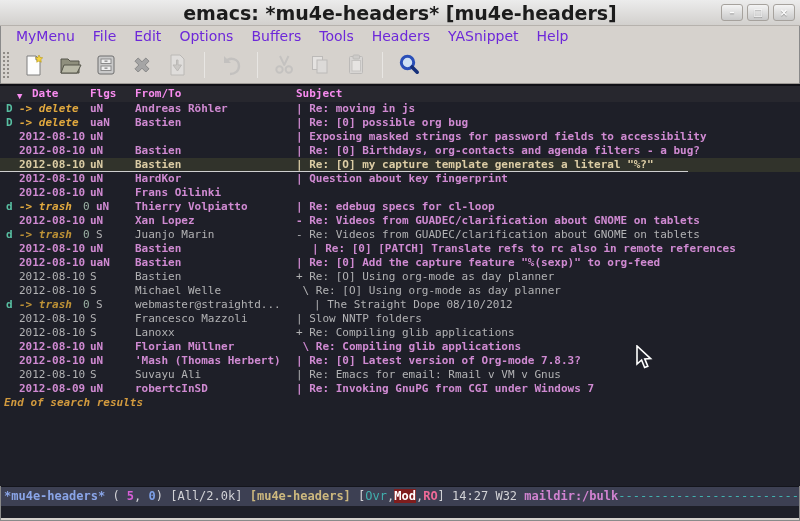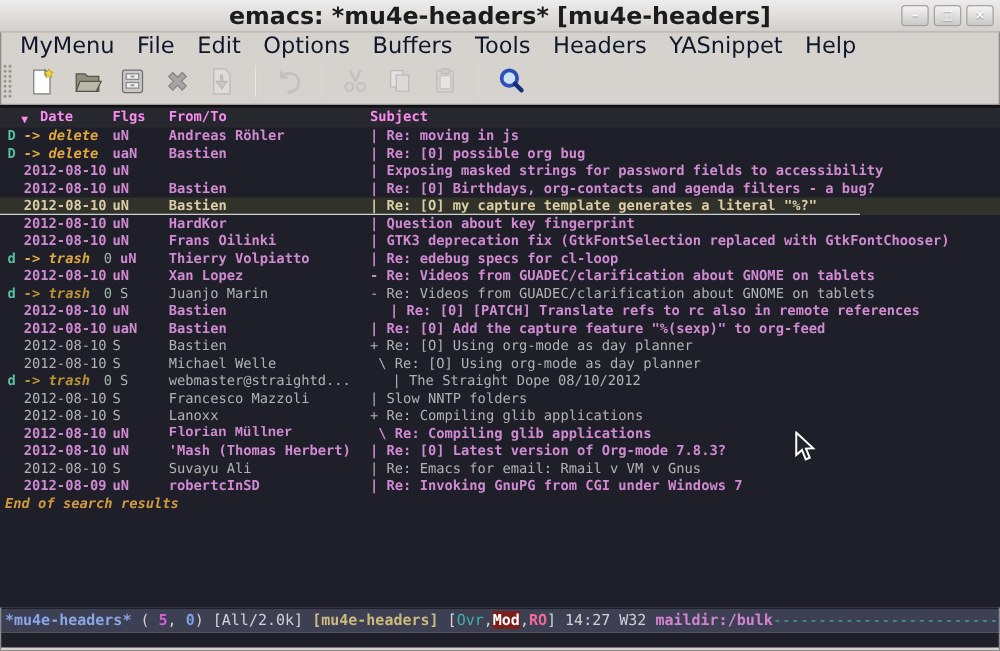--- a/index.html
+++ b/index.html
@@ -23,21 +23,21 @@
     background:linear-gradient(#f4f4f4,#c9c9c9);
     border:1px solid #a6a29d;
     color:#fdfdfd;font-size:10px;font-weight:bold;line-height:15px;text-align:center;
     text-shadow:0 1px 1px rgba(0,0,0,.35);
   }
   
   .menubar{
     height:20px;background:#d6d2cd;display:flex;align-items:center;
     padding-left:8px;gap:2px;
   }
-  .menu-item{font-size:18px;color:#0f172a;padding:1px 8px;white-space:nowrap;}
+  .menu-item{font-size:14px;color:#6d28d9;padding:1px 8px;white-space:nowrap;}
   
   .toolbar{
     height:38px;background:#d6d2cd;border-bottom:1px solid #9e9a95;
     display:flex;align-items:center;padding-left:2px;
   }
   .tb-grip{
     width:8px;height:28px;margin-right:6px;
     background-image:radial-gradient(circle,#8f8b86 1px,transparent 1.2px);
     background-size:4px 4px;
   }
@@ -212,21 +212,20 @@
         <div class="msg-row">
           <span class="f c-unread" style="left: 19px;">2012-08-10</span>
           <span class="f c-unread" style="left: 90px;">uN</span>
           <span class="f c-unread" style="left: 135px;">HardKor</span>
           <span class="f c-unread" style="left: 296px;">| Question about key fingerprint</span>
         </div>
         <div class="msg-row">
           <span class="f c-unread" style="left: 19px;">2012-08-10</span>
           <span class="f c-unread" style="left: 90px;">uN</span>
           <span class="f c-unread" style="left: 135px;">Frans Oilinki</span>
-          <span class="f c-unread" style="left: 296px;">| GTK3 deprecation fix (GtkFontSelection replaced with GtkFontChooser)</span>
         </div>
         <div class="msg-row">
           <span class="f mk" style="left: 6px;">d</span>
           <span class="f act" style="left: 19px;">-&gt; trash</span>
           <span class="f zero" style="left: 83px;">0</span>
           <span class="f c-unread" style="left: 96px;">uN</span>
           <span class="f c-unread" style="left: 135px;">Thierry Volpiatto</span>
           <span class="f c-unread" style="left: 296px;">| Re: edebug specs for cl-loop</span>
         </div>
         <div class="msg-row">
@@ -283,21 +282,21 @@
         </div>
         <div class="msg-row">
           <span class="f c-read" style="left: 19px;">2012-08-10</span>
           <span class="f c-read" style="left: 90px;">S</span>
           <span class="f c-read" style="left: 135px;">Lanoxx</span>
           <span class="f c-read" style="left: 296px;">+ Re: Compiling glib applications</span>
         </div>
         <div class="msg-row">
           <span class="f c-unread" style="left: 19px;">2012-08-10</span>
           <span class="f c-unread" style="left: 90px;">uN</span>
-          <span class="f c-unread" style="left: 135px; font-family: Liberation Mono, monospace;">Florian Müllner</span>
+          <span class="f c-unread" style="left: 135px;">Florian Müllner</span>
           <span class="f c-unread" style="left: 296px;"> \ Re: Compiling glib applications</span>
         </div>
         <div class="msg-row">
           <span class="f c-unread" style="left: 19px;">2012-08-10</span>
           <span class="f c-unread" style="left: 90px;">uN</span>
           <span class="f c-unread" style="left: 135px;">'Mash (Thomas Herbert)</span>
           <span class="f c-unread" style="left: 296px;">| Re: [0] Latest version of Org-mode 7.8.3?</span>
         </div>
         <div class="msg-row">
           <span class="f c-read" style="left: 19px;">2012-08-10</span>

